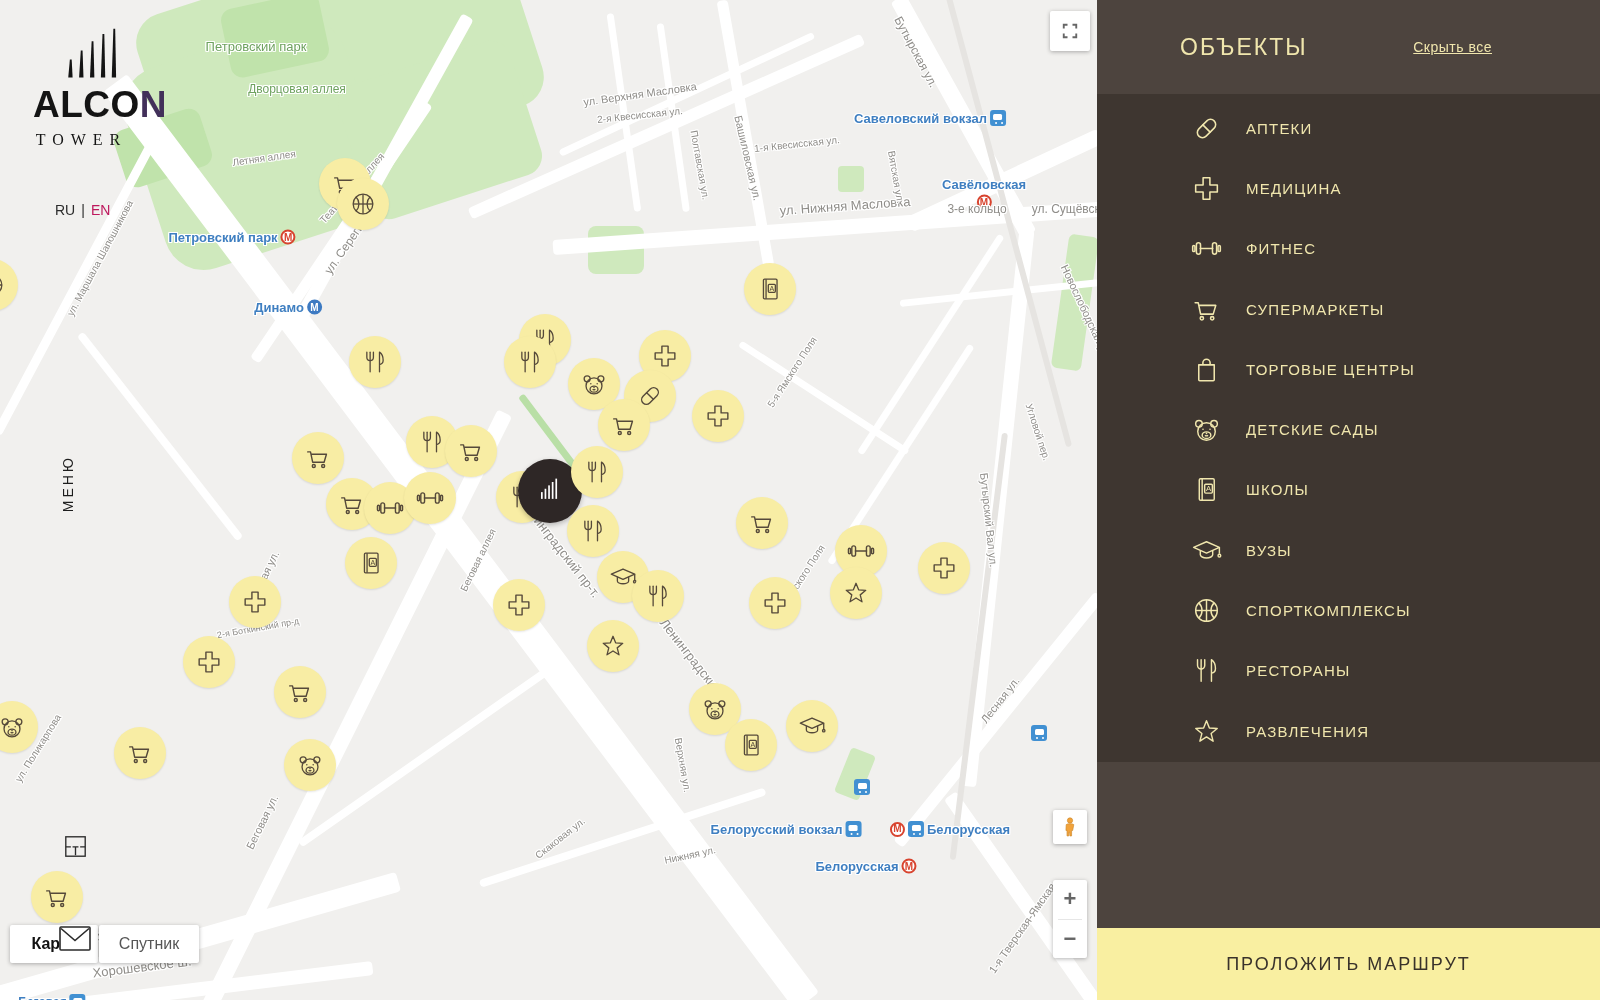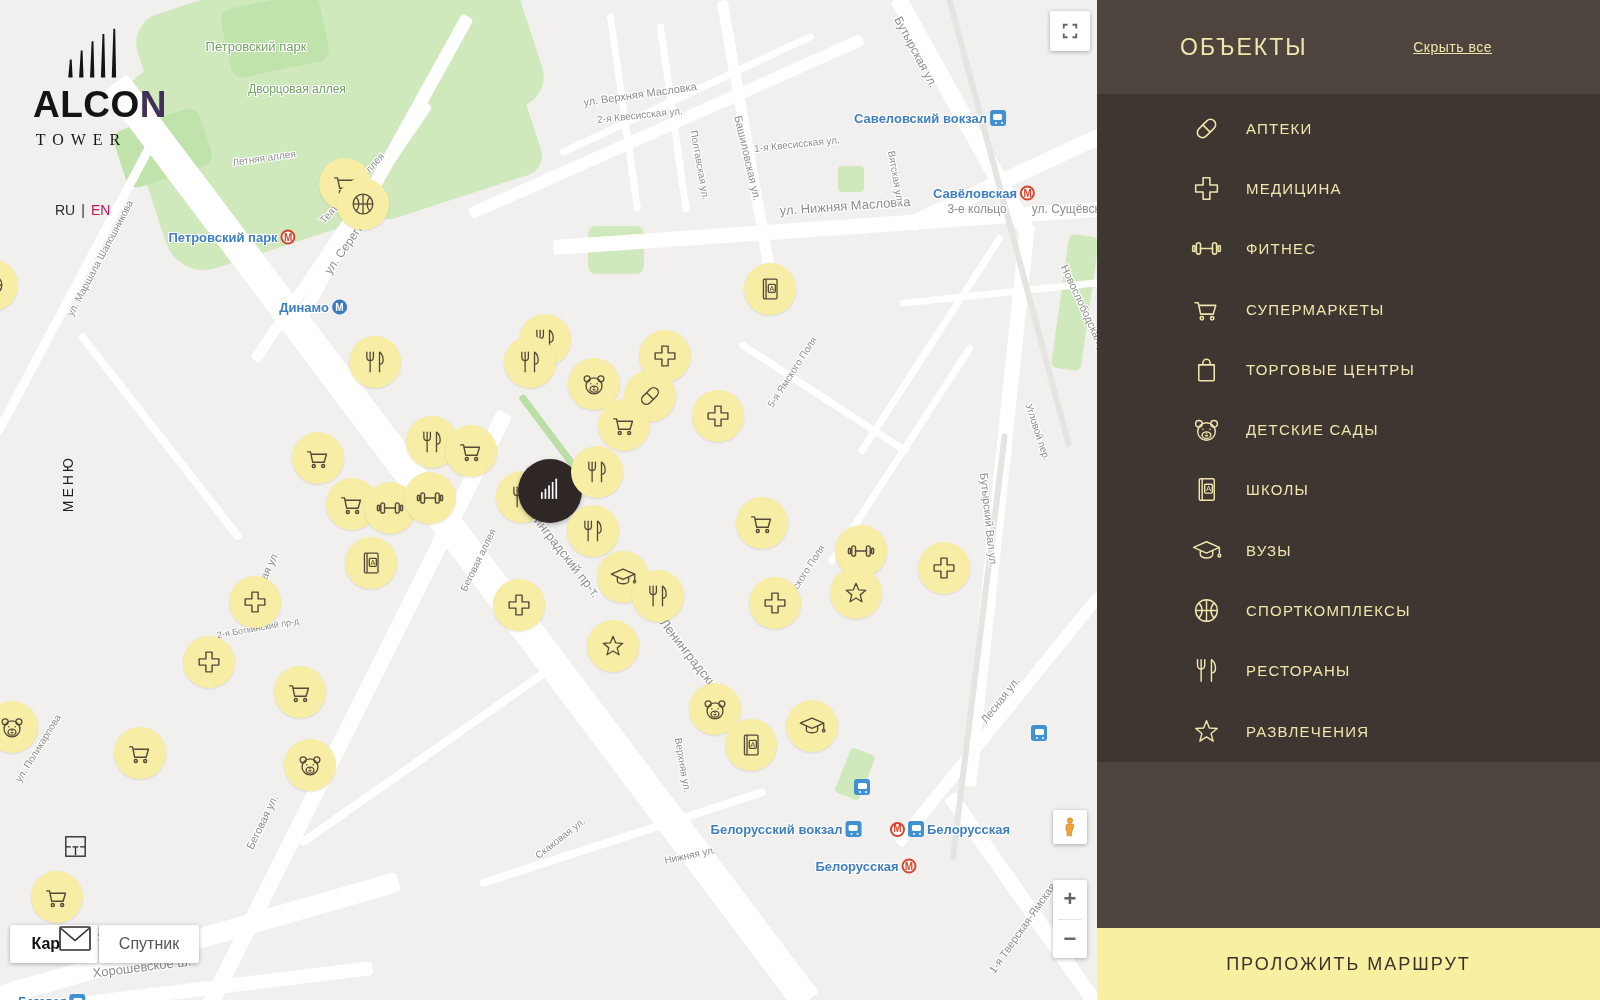--- a/index.html
+++ b/index.html
@@ -257,38 +257,38 @@
         <div class="map-label lbl-gray" style="left: 264px; top: 158px; font-size: 10px; transform: translate(-50%, -50%) rotate(-8deg);">
           <span>Летняя аллея</span>
         </div>
         <div class="map-label lbl-gray" style="left: 352px; top: 188px; font-size: 10px; transform: translate(-50%, -50%) rotate(-48deg);">
           <span>Театральная аллея</span>
         </div>
         <div class="map-label lbl-blue" style="left: 232px; top: 237px; font-size: 13px; transform: translate(-50%, -50%) rotate(0deg);">
           <span>Петровский парк</span>
           <span class="badge badge-metro">М</span>
         </div>
-        <div class="map-label lbl-blue" style="left: 313px; top: 307px; font-size: 13px; transform: translate(-50%, -50%) rotate(0deg);">
+        <div class="map-label lbl-blue" style="left: 288px; top: 307px; font-size: 13px; transform: translate(-50%, -50%) rotate(0deg);">
           <span>Динамо</span>
           <span class="badge badge-metro blue">М</span>
         </div>
         <div class="map-label lbl-gray" style="left: 348px; top: 243px; font-size: 12px; transform: translate(-50%, -50%) rotate(-55deg);">
           <span>ул. Серегина</span>
         </div>
         <div class="map-label lbl-gray" style="left: 100px; top: 258px; font-size: 10px; transform: translate(-50%, -50%) rotate(-62deg);">
           <span>ул. Маршала Шапошникова</span>
         </div>
         <div class="map-label lbl-blue" style="left: 930px; top: 118px; font-size: 13px; transform: translate(-50%, -50%) rotate(0deg);">
           <span>Савеловский вокзал</span>
           <span class="badge badge-train">
             <span class="tw"></span>
             <span class="td"></span>
           </span>
         </div>
-        <div class="map-label lbl-blue" style="left: 984px; top: 193px; font-size: 13px; transform: translate(-50%, -50%) rotate(0deg);">
+        <div class="map-label lbl-blue" style="left: 984px; top: 193px; font-size: 13px; transform: translate(-50%, -50%) rotate(0deg); flex-direction: column;">
           <span>Савёловская</span>
           <span class="badge badge-metro">М</span>
         </div>
         <div class="map-label lbl-gray" style="left: 977px; top: 209px; font-size: 12px; transform: translate(-50%, -50%) rotate(0deg);">
           <span>3-е кольцо</span>
         </div>
         <div class="map-label lbl-gray" style="left: 1085px; top: 209px; font-size: 12px; transform: translate(-50%, -50%) rotate(0deg);">
           <span>ул. Сущёвский Вал</span>
         </div>
         <div class="map-label lbl-gray" style="left: 845px; top: 206px; font-size: 13px; transform: translate(-50%, -50%) rotate(-4deg);">

